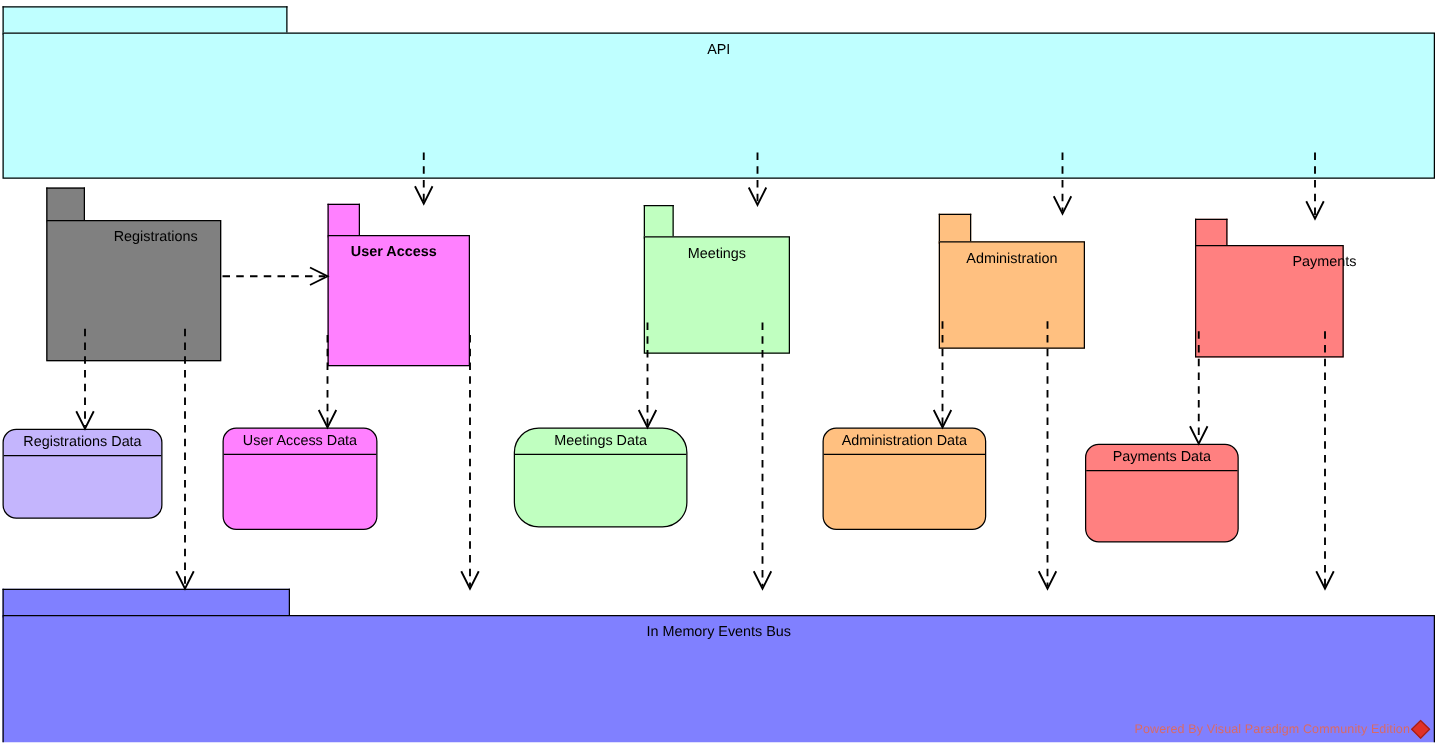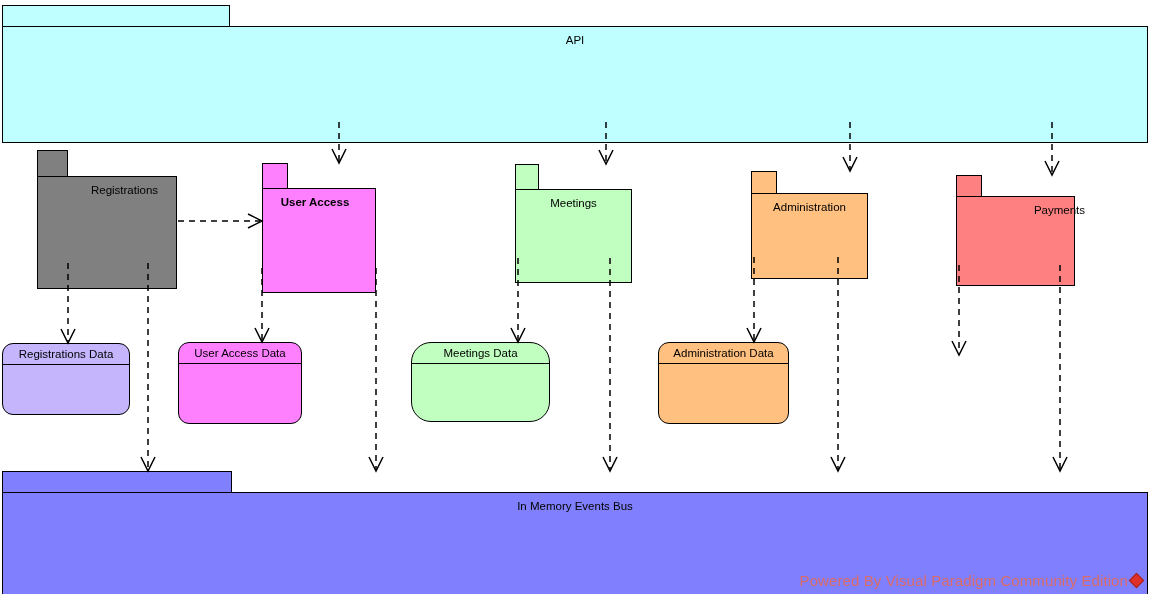--- a/index.html
+++ b/index.html
@@ -92,21 +92,21 @@
     stroke-linejoin: miter;
   }
   
   #watermark {
     position: absolute;
     right: 10px;
     bottom: 5px;
     display: flex;
     align-items: center;
     gap: 3px;
-    font-size: 15px;
+    font-size: 10px;
     color: #d96a66;
     white-space: nowrap;
     letter-spacing: 0.1px;
   }
   #watermark .vp-diamond {
     width: 11px;
     height: 11px;
     background: #e03128;
     transform: rotate(45deg);
     border: 1px solid #a32019;
@@ -178,20 +178,25 @@
       <span class="store-label">Meetings Data</span>
     </div>
   </div>
 
   <div class="store" style="left: 644px; top: 342px; width: 131px; height: 82px; background: rgb(255, 192, 128); margin-left: 14px;">
     <div class="store-head">
       <span class="store-label">Administration Data</span>
     </div>
   </div>
 
+  <div class="store" style="left: 868px; top: 355px; width: 123px; height: 79px; background: rgb(255, 128, 128);">
+    <div class="store-head">
+      <span class="store-label">Payments Data</span>
+    </div>
+  </div>
 
   <svg class="conn" id="conn-layer" width="1152" height="594" style="left:0;top:0;">
       <g>
         <line x1="339" y1="122" x2="339" y2="161" class="dashed"></line>
         <polyline points="332,149 339,163 346,149" class="arrowv"></polyline>
       </g>
       <g>
         <line x1="606" y1="122" x2="606" y2="162" class="dashed"></line>
         <polyline points="599,150 606,164 613,150" class="arrowv"></polyline>
       </g>

